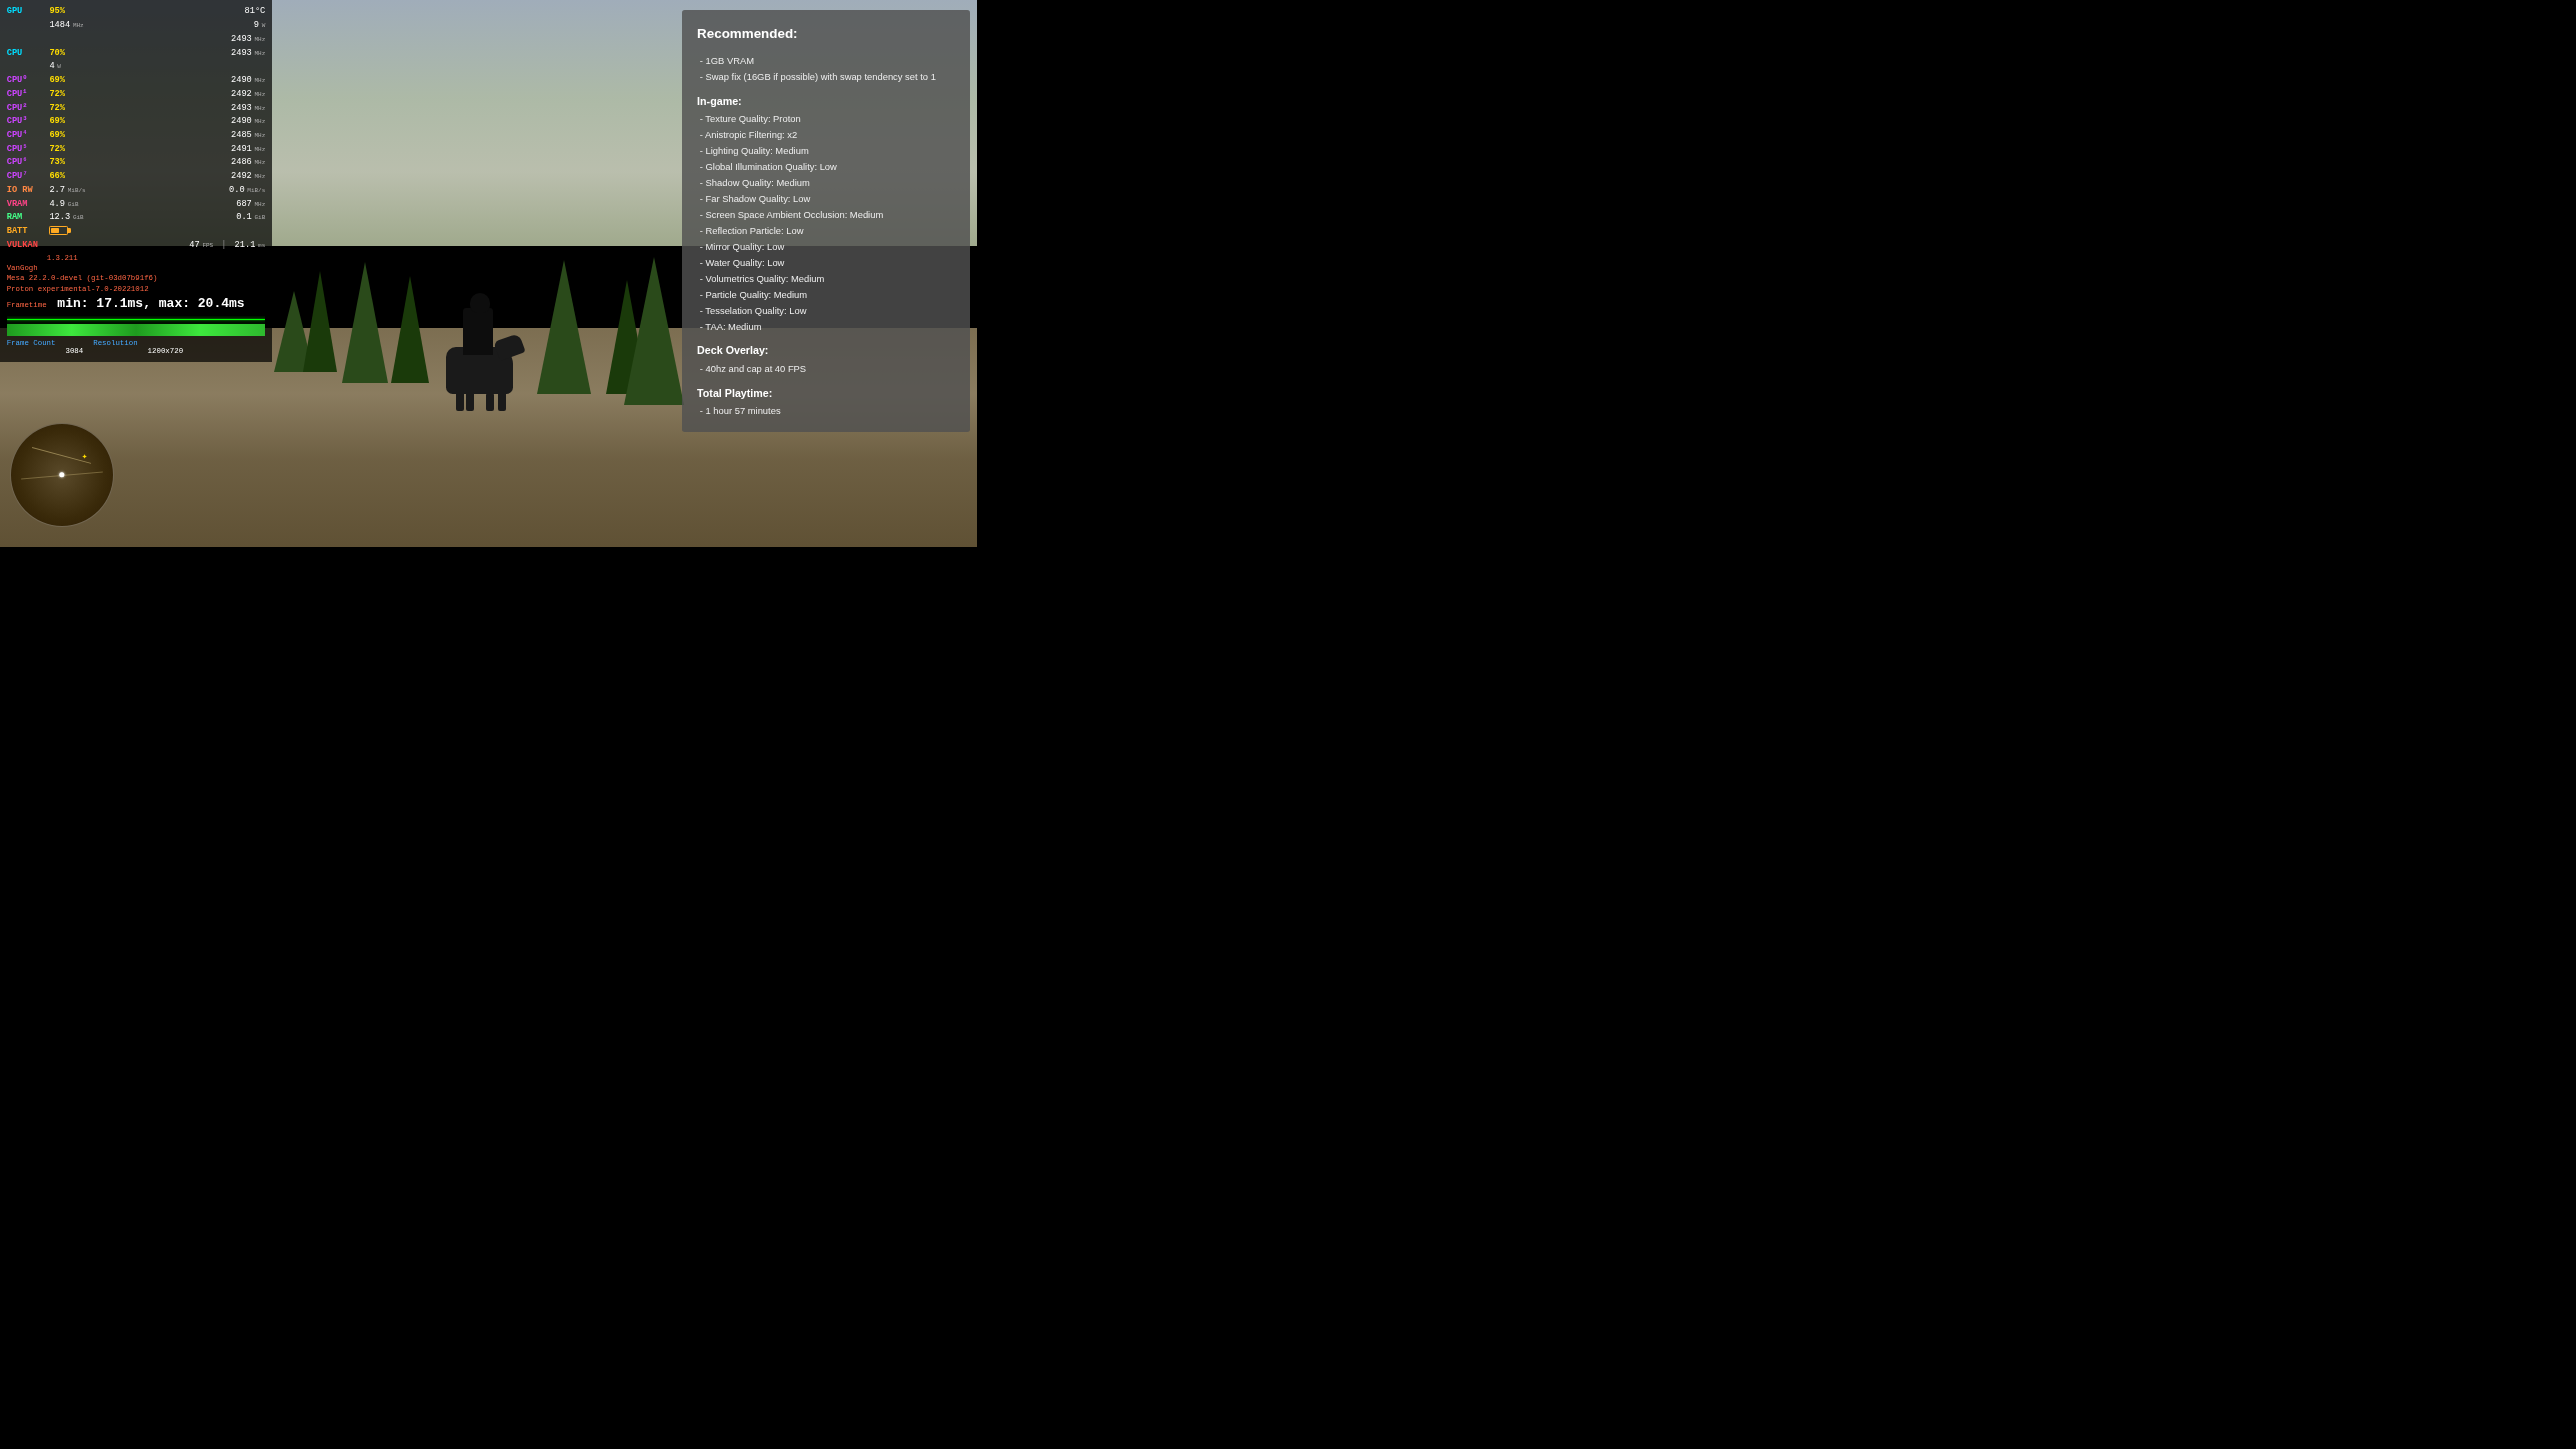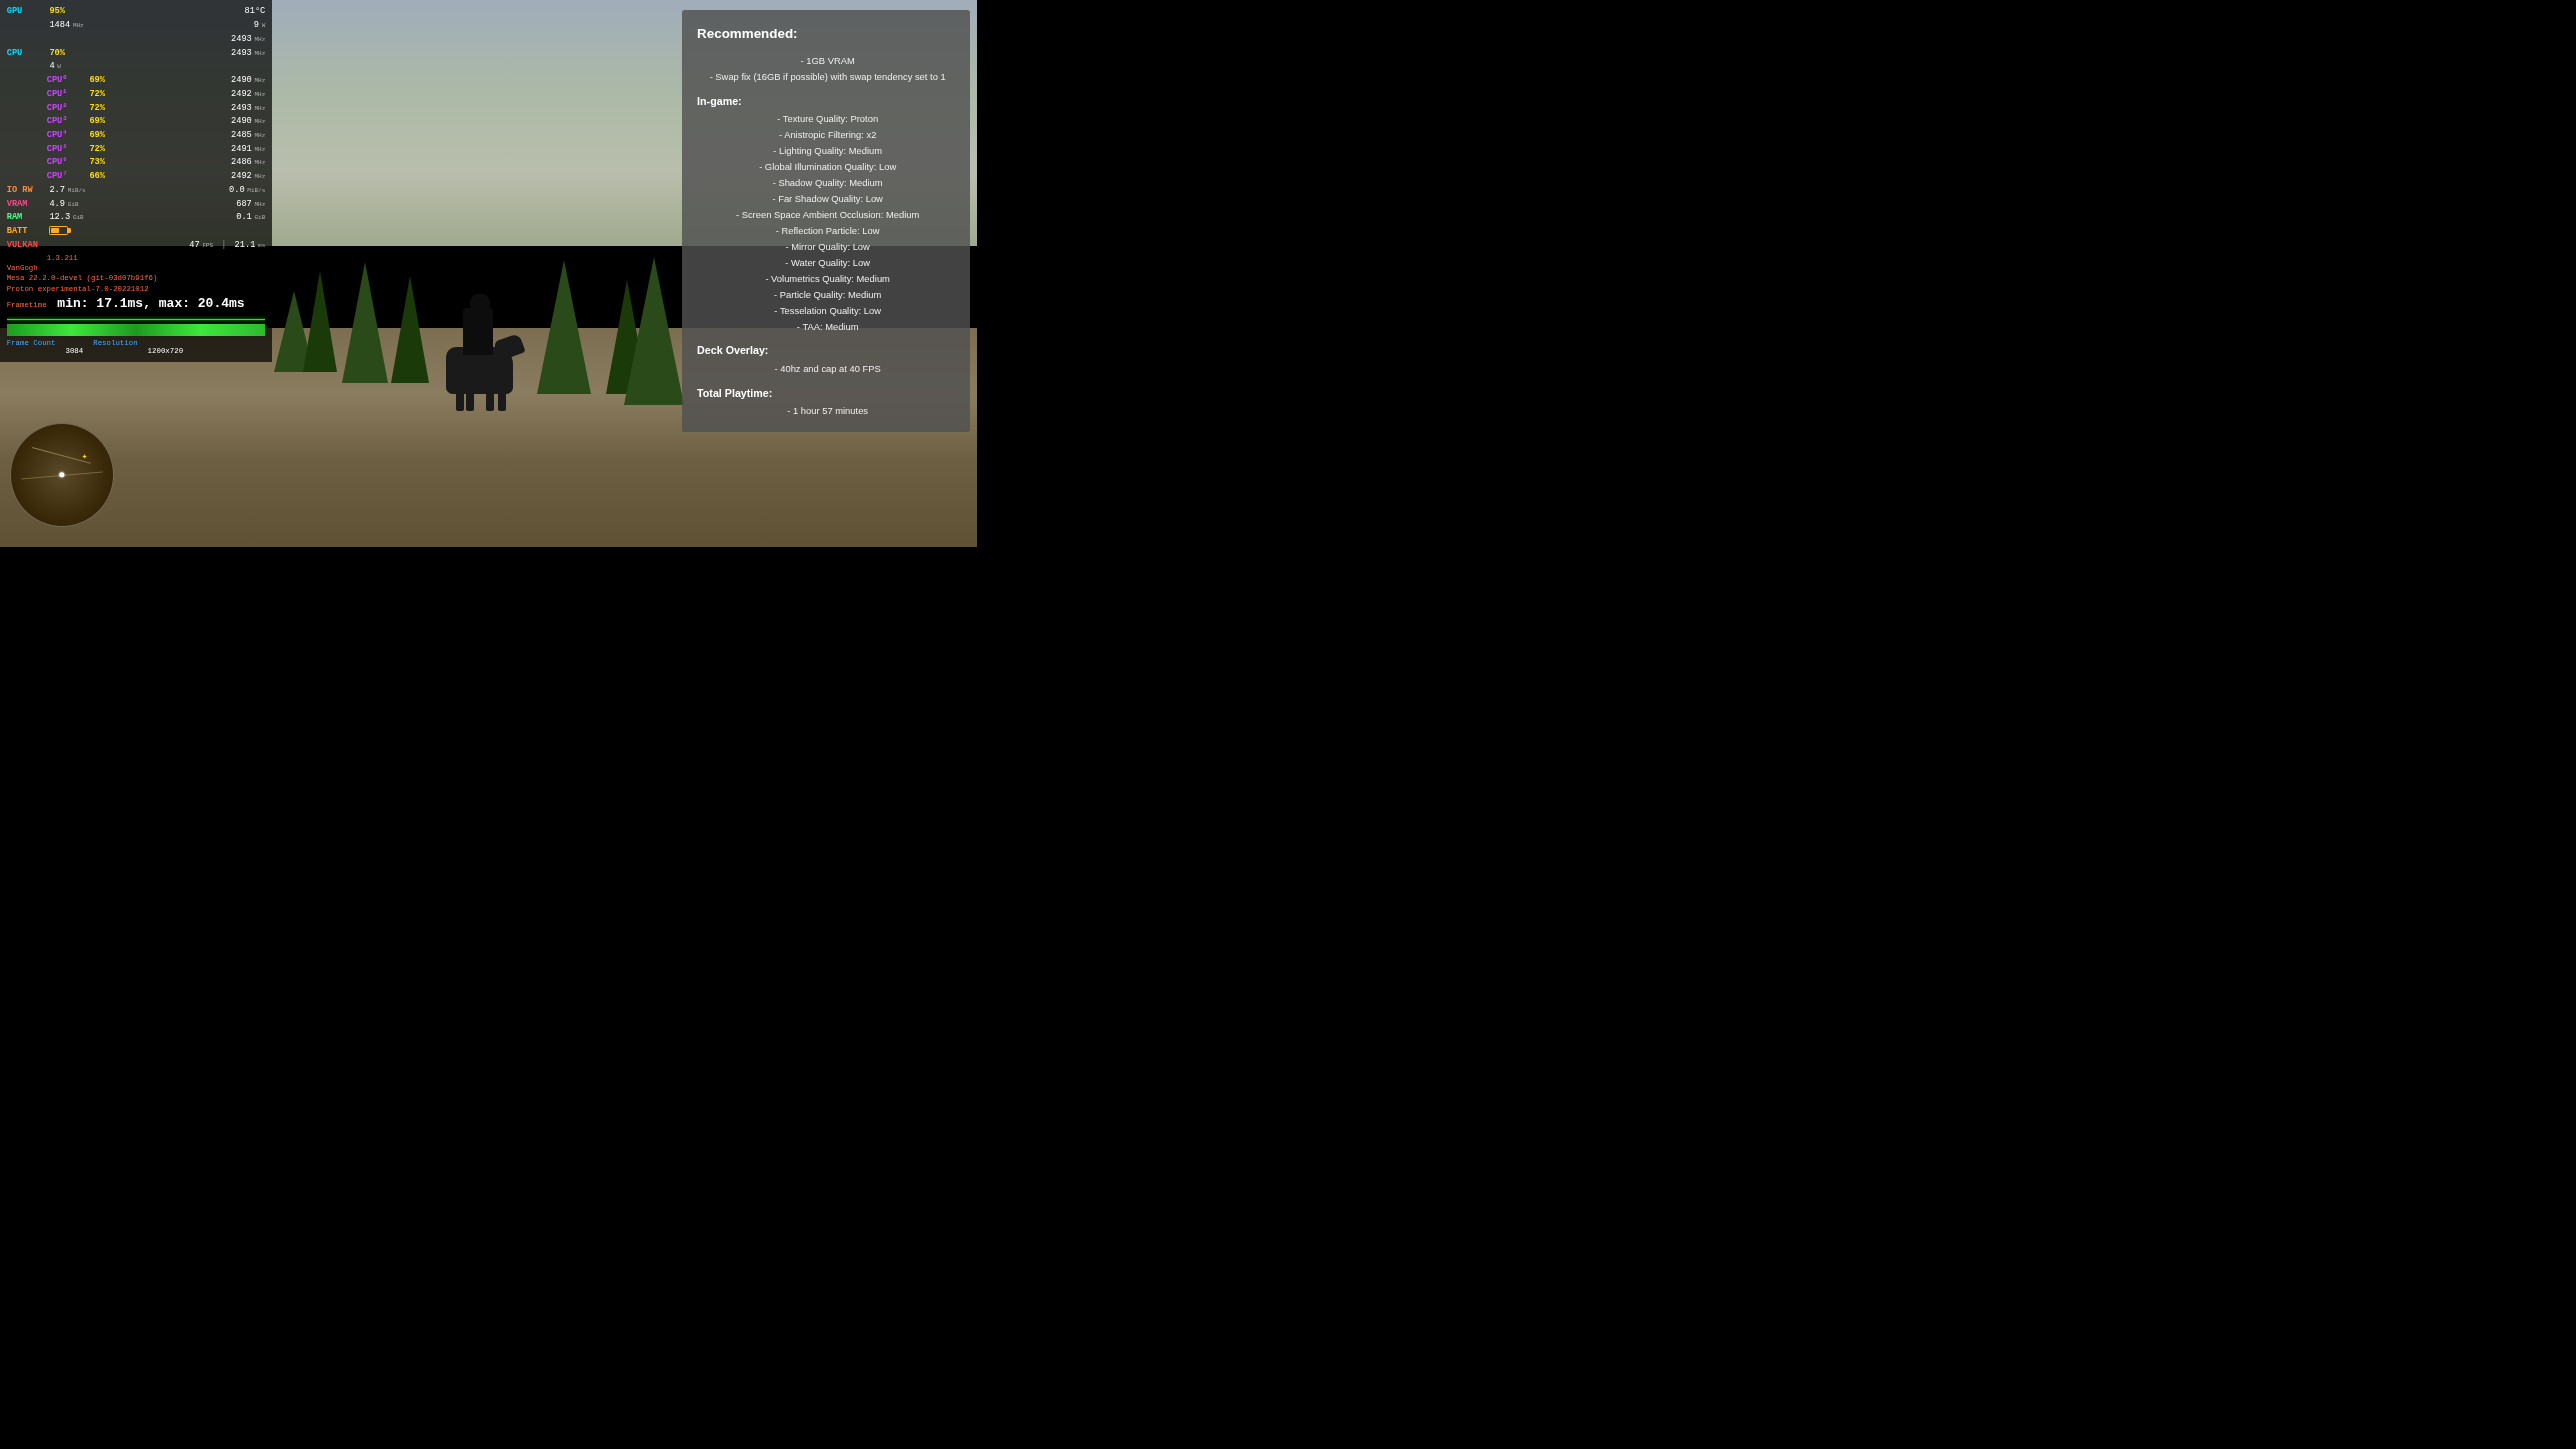--- a/index.html
+++ b/index.html
@@ -105,21 +105,21 @@
     }
 
     .hud-label {
       color: #00ddff;
       min-width: 40px;
       font-weight: bold;
     }
 
     .hud-label.gpu { color: #00ddff; }
     .hud-label.cpu-main { color: #00ddff; }
-    .hud-label.cpu-core { color: #cc44ff; margin-left: 40px; }
+    .hud-label.cpu-core { color: #cc44ff; }
     .hud-label.io { color: #ff8844; font-family: Liberation Mono, monospace; }
     .hud-label.vram { color: #ff4488; }
     .hud-label.ram { color: #44ff88; }
     .hud-label.batt { color: #ffaa22; }
     .hud-label.vulkan { color: #ff4444; }
 
     .hud-val-yellow { color: #ffdd00; font-weight: bold; }
     .hud-val-white { color: #ffffff; }
 
     .hud-sup {
@@ -283,21 +283,20 @@
     .rec-section-title {
       font-size: 10.7px;
       font-weight: bold;
       margin-top: 6.7px;
       margin-bottom: 1.3px;
     }
 
     .rec-item {
       padding-left: 2.7px;
       color: #eeeeee;
-      text-align: center;
     }
   </style>
 </head>
 <body>
 
 <div>
   <div class="sky"></div>
   <div class="ground"></div>
 
   <div style="position:absolute;bottom:32%;left:28%;width:0;height:0;border-left:20px solid transparent;border-right:20px solid transparent;border-bottom:81px solid #2a4a1a;"></div>

